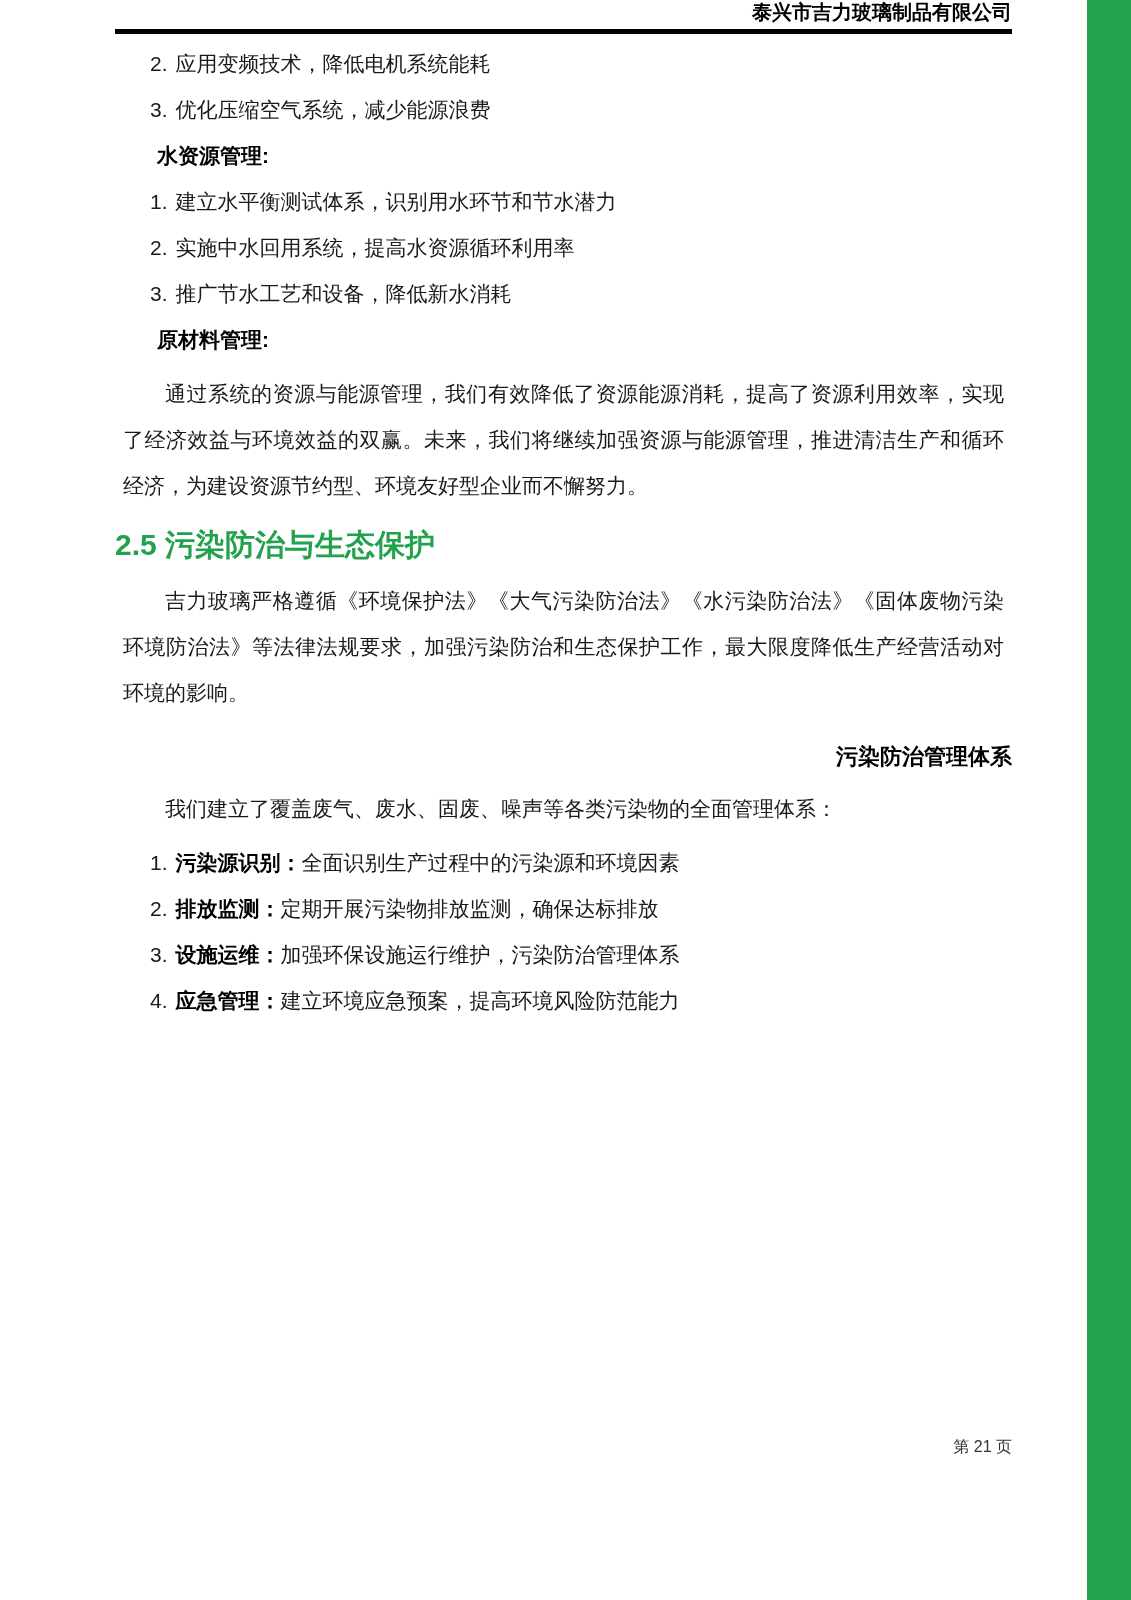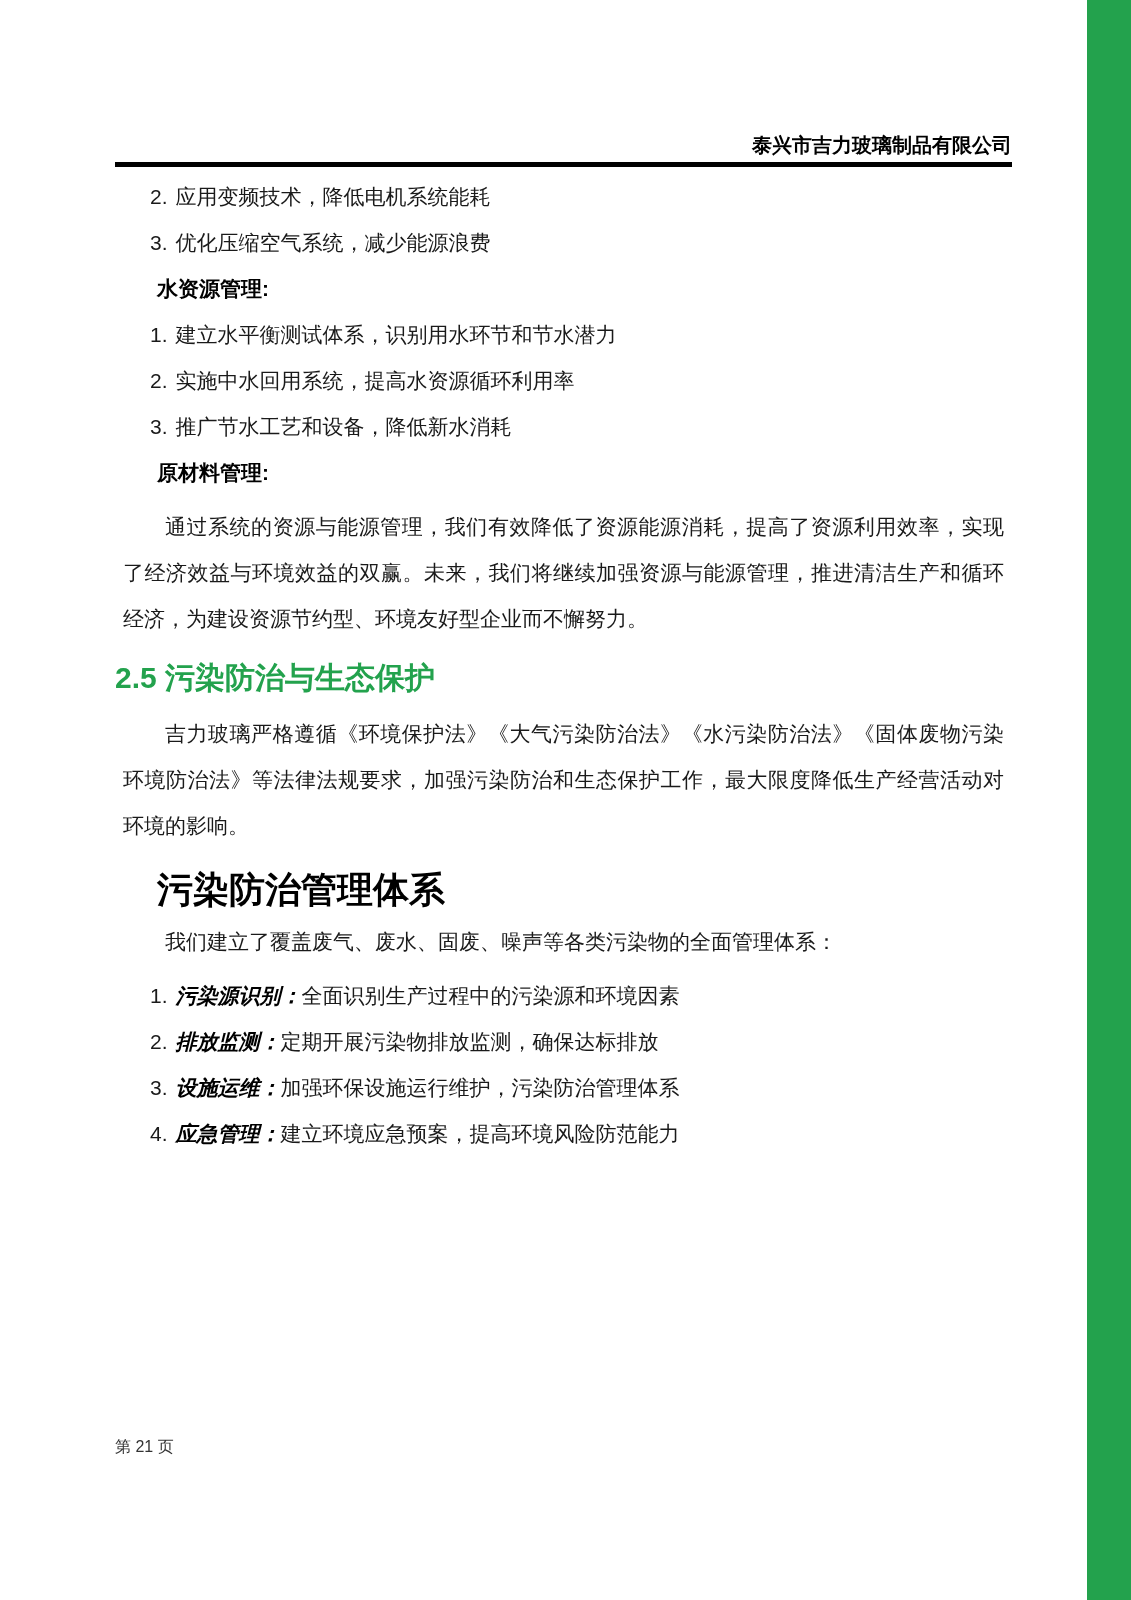--- a/index.html
+++ b/index.html
@@ -16,21 +16,20 @@
     width: 44px; height: 1600px;
     background: #23a24d;
   }
   .page-inner {
     box-sizing: border-box;
     width: 1131px;
     padding-left: 115px;
     padding-right: 119px;
   }
   .doc-header {
-    margin-top: 133px;
     text-align: right;
     font-weight: bold;
     font-size: 20px;
     line-height: 24px;
     color: #000;
   }
   .header-rule {
     height: 5px;
     background: #000;
     margin-top: 5px;
@@ -59,32 +58,33 @@
   .sec-heading {
     margin: 15px 0 12px 0;
     font-size: 30px;
     line-height: 42px;
     font-weight: bold;
     color: #23a24d;
   }
   .sub-heading {
     margin: 21px 0 9px 0;
     padding-left: 42px;
-    font-size: 36px;
+    font-size: 22px;
     line-height: 40px;
     font-weight: bold;
     color: #000;
+    text-align: right;
   }
-  .term { font-weight: bold; color: #000; font-style: italic; }
+  .term { font-weight: bold; color: #000; }
   .doc-footer {
     position: absolute;
     top: 1437px;
     left: 115px;
     width: 897px;
-    text-align: left;
+    text-align: right;
     font-size: 16px;
     color: #333;
   }
 </style>
 </head>
 <body>
 
 <div class="green-bar"></div>
 
 <div class="page-inner">

